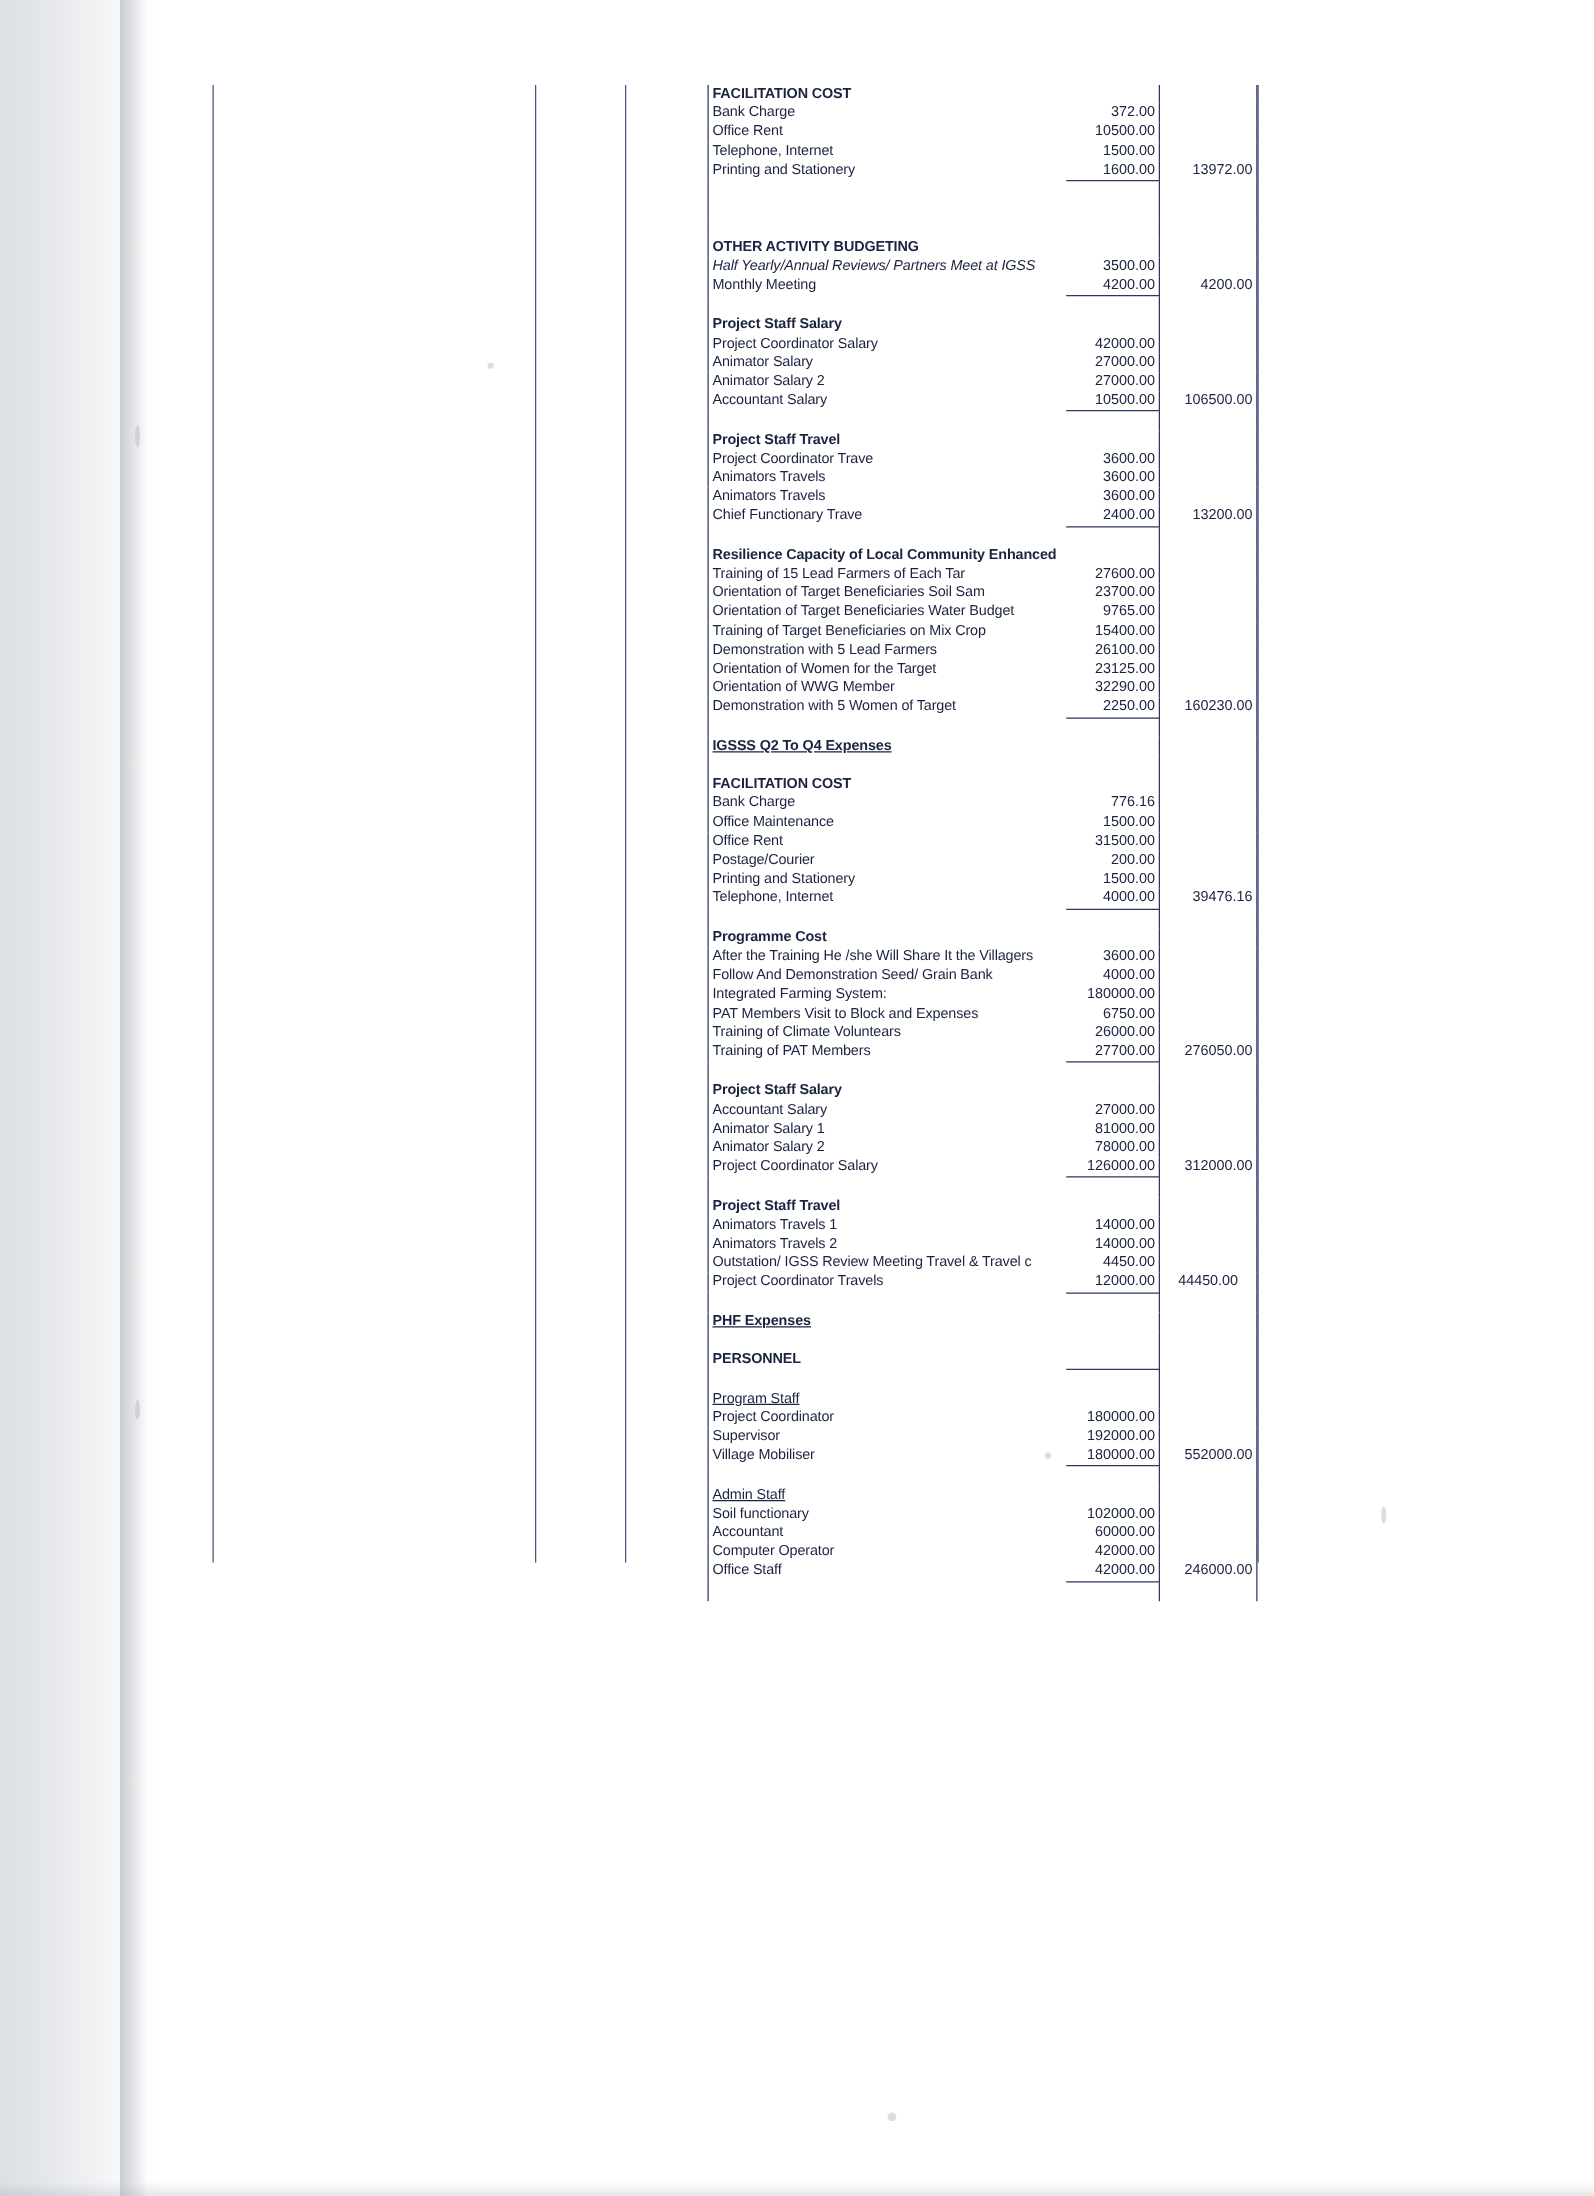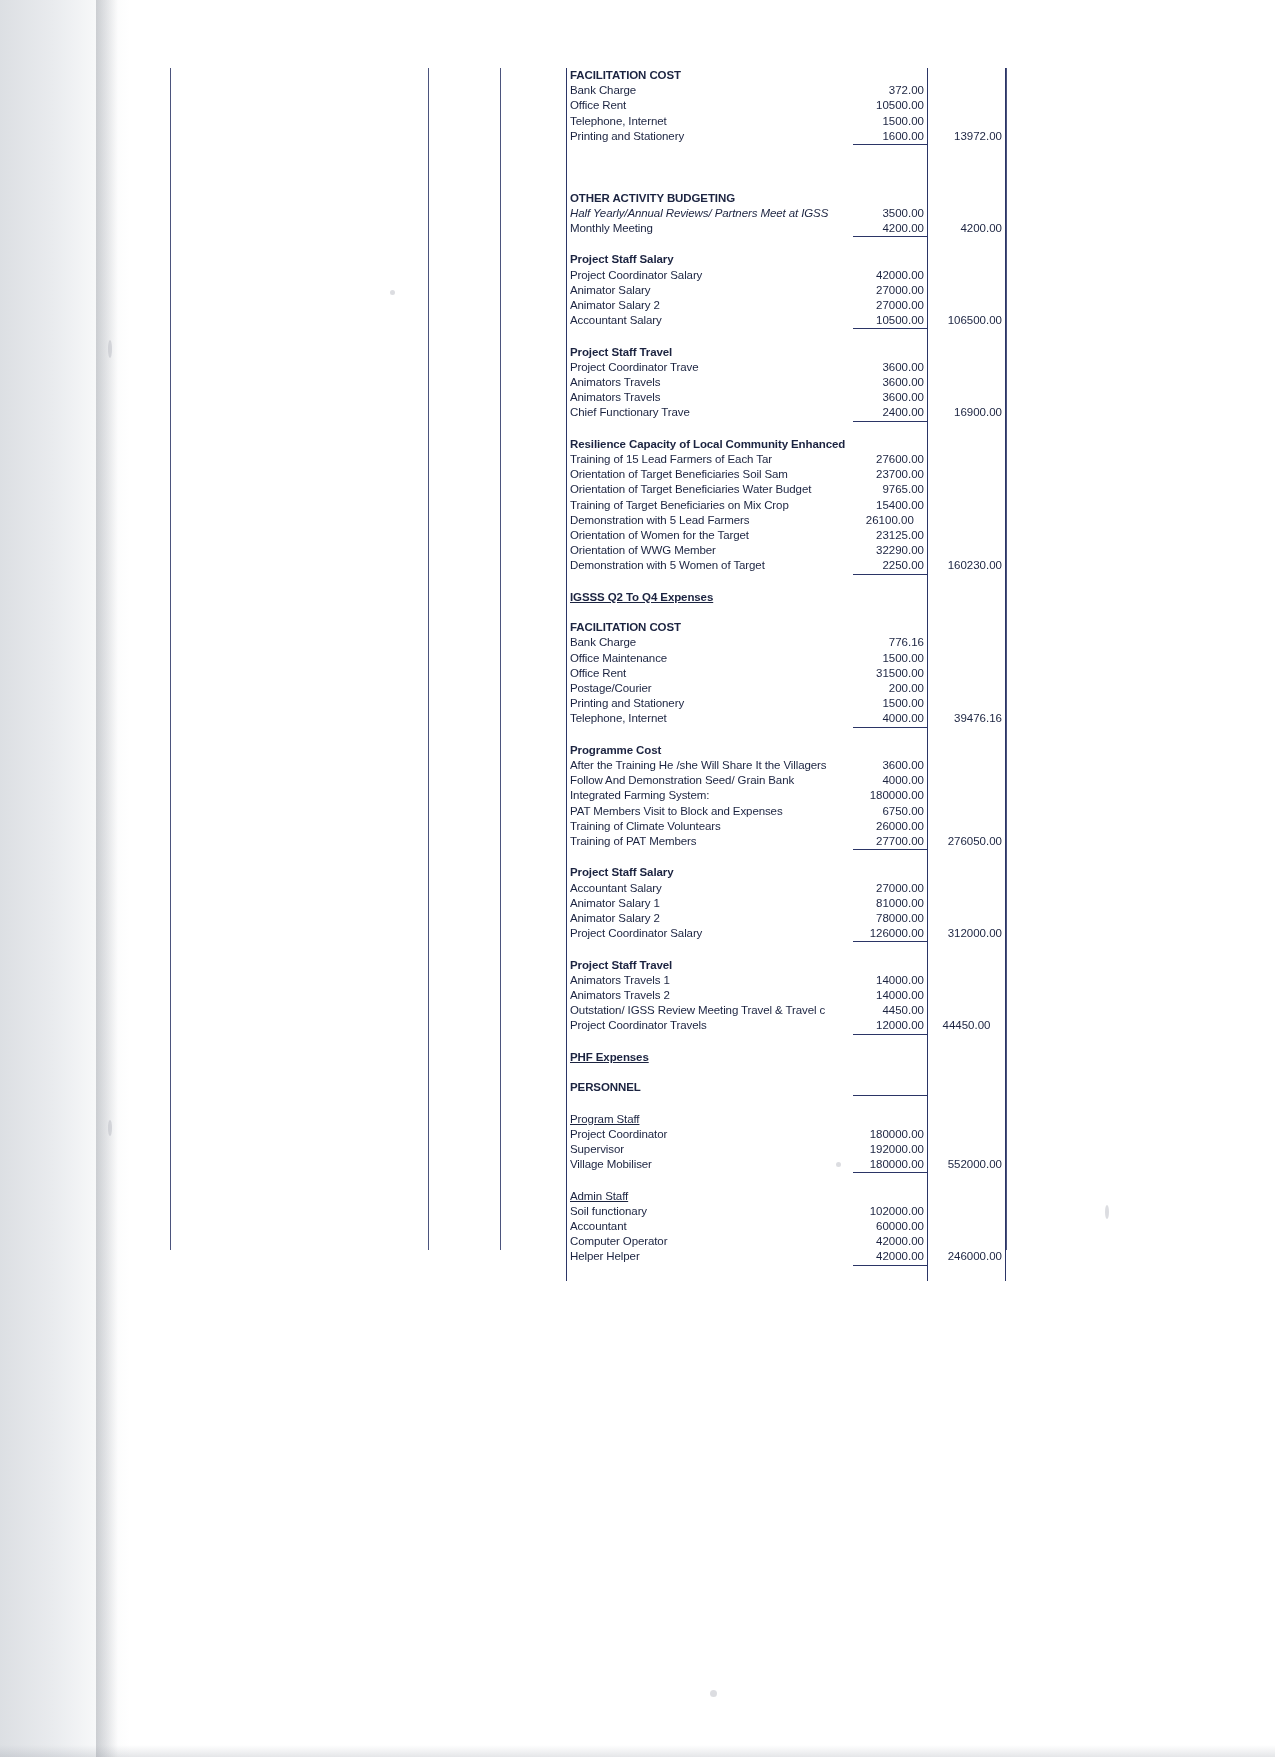--- a/index.html
+++ b/index.html
@@ -226,21 +226,21 @@
           <td class="tot" style="width: 80px;"></td>
         </tr>
         <tr class="">
           <td class="desc wide-desc" style="width: 282px;">Animators Travels</td>
           <td class="amt" style="width: 76px;">3600.00</td>
           <td class="tot" style="width: 80px;"></td>
         </tr>
         <tr class="rule">
           <td class="desc wide-desc" style="width: 282px;">Chief Functionary Trave</td>
           <td class="amt" style="width: 76px;">2400.00</td>
-          <td class="tot" style="width: 80px;">16900.00</td>
+          <td class="tot" style="width: 80px;">13200.00</td>
         </tr>
         <tr class="spacer">
           <td class="desc wide-desc" style="width: 282px;"></td>
           <td class="amt" style="width: 76px;"></td>
           <td class="tot" style="width: 80px;"></td>
         </tr>
         <tr class="head">
           <td class="desc wide-desc" style="width: 282px;">Resilience Capacity of Local Community Enhanced</td>
           <td class="amt" style="width: 76px;"></td>
           <td class="tot" style="width: 80px;"></td>
@@ -260,21 +260,21 @@
           <td class="amt" style="width: 76px;">9765.00</td>
           <td class="tot" style="width: 80px;"></td>
         </tr>
         <tr class="">
           <td class="desc wide-desc" style="width: 282px;">Training of Target Beneficiaries on Mix Crop</td>
           <td class="amt" style="width: 76px;">15400.00</td>
           <td class="tot" style="width: 80px;"></td>
         </tr>
         <tr class="">
           <td class="desc wide-desc" style="width: 282px;">Demonstration with 5 Lead Farmers</td>
-          <td class="amt" style="width: 76px; text-align: center;">26100.00</td>
+          <td class="amt" style="width: 76px;">26100.00</td>
           <td class="tot" style="width: 80px;"></td>
         </tr>
         <tr class="">
           <td class="desc wide-desc" style="width: 282px;">Orientation of Women for the Target</td>
           <td class="amt" style="width: 76px;">23125.00</td>
           <td class="tot" style="width: 80px;"></td>
         </tr>
         <tr class="">
           <td class="desc wide-desc" style="width: 282px;">Orientation of WWG Member</td>
           <td class="amt" style="width: 76px;">32290.00</td>
@@ -499,21 +499,21 @@
           <td class="desc wide-desc" style="width: 282px;">Accountant</td>
           <td class="amt" style="width: 76px;">60000.00</td>
           <td class="tot" style="width: 80px;"></td>
         </tr>
         <tr class="">
           <td class="desc wide-desc" style="width: 282px;">Computer Operator</td>
           <td class="amt" style="width: 76px;">42000.00</td>
           <td class="tot" style="width: 80px;"></td>
         </tr>
         <tr class="rule">
-          <td class="desc wide-desc" style="width: 282px;">Helper Helper</td>
+          <td class="desc wide-desc" style="width: 282px;">Office Staff</td>
           <td class="amt" style="width: 76px;">42000.00</td>
           <td class="tot" style="width: 80px;">246000.00</td>
         </tr>
         <tr class="spacer">
           <td class="desc wide-desc" style="width: 282px;"></td>
           <td class="amt" style="width: 76px;"></td>
           <td class="tot" style="width: 80px;"></td>
         </tr>
       </tbody>
   </table>

